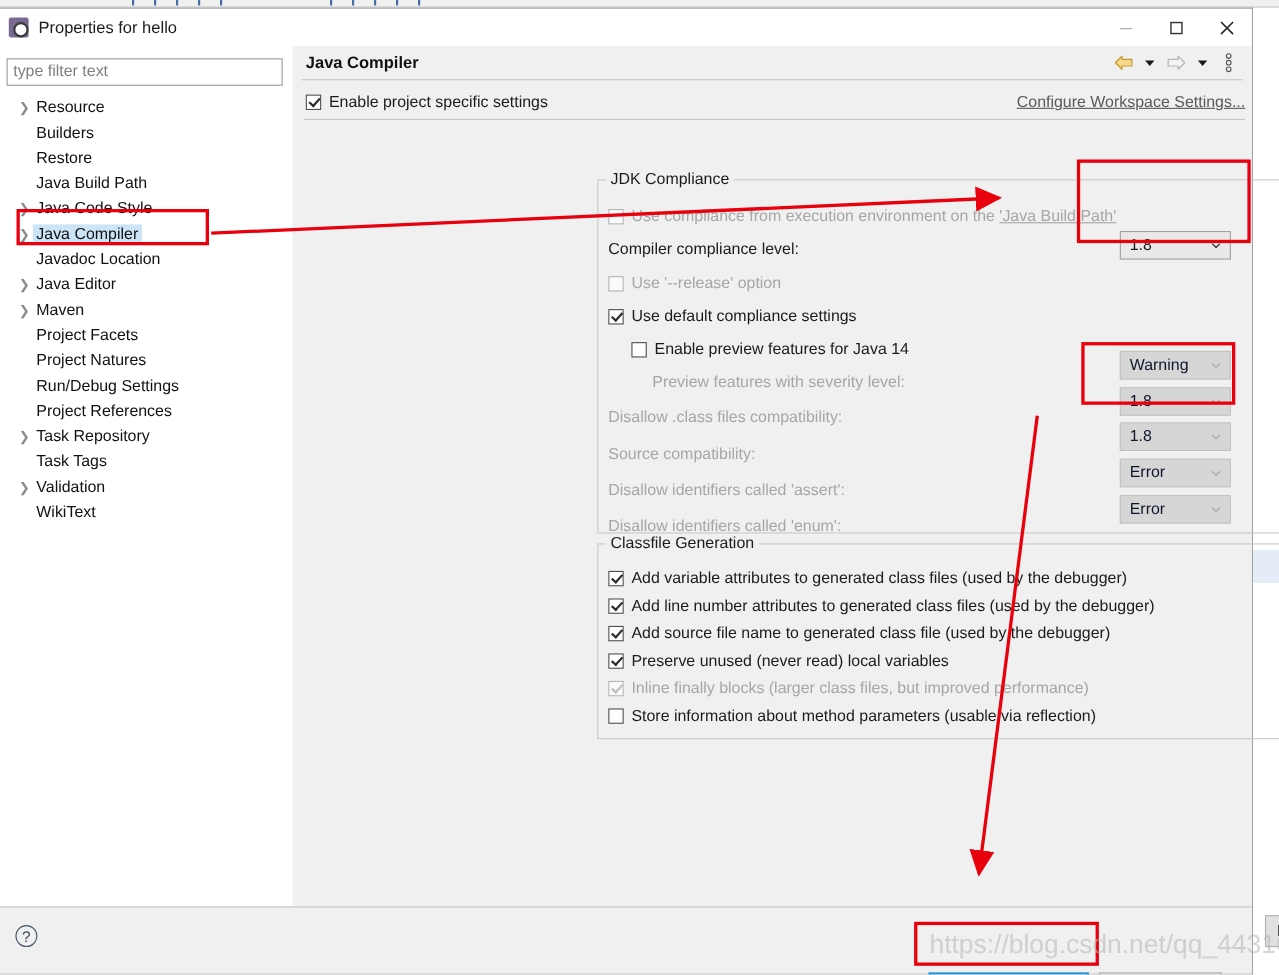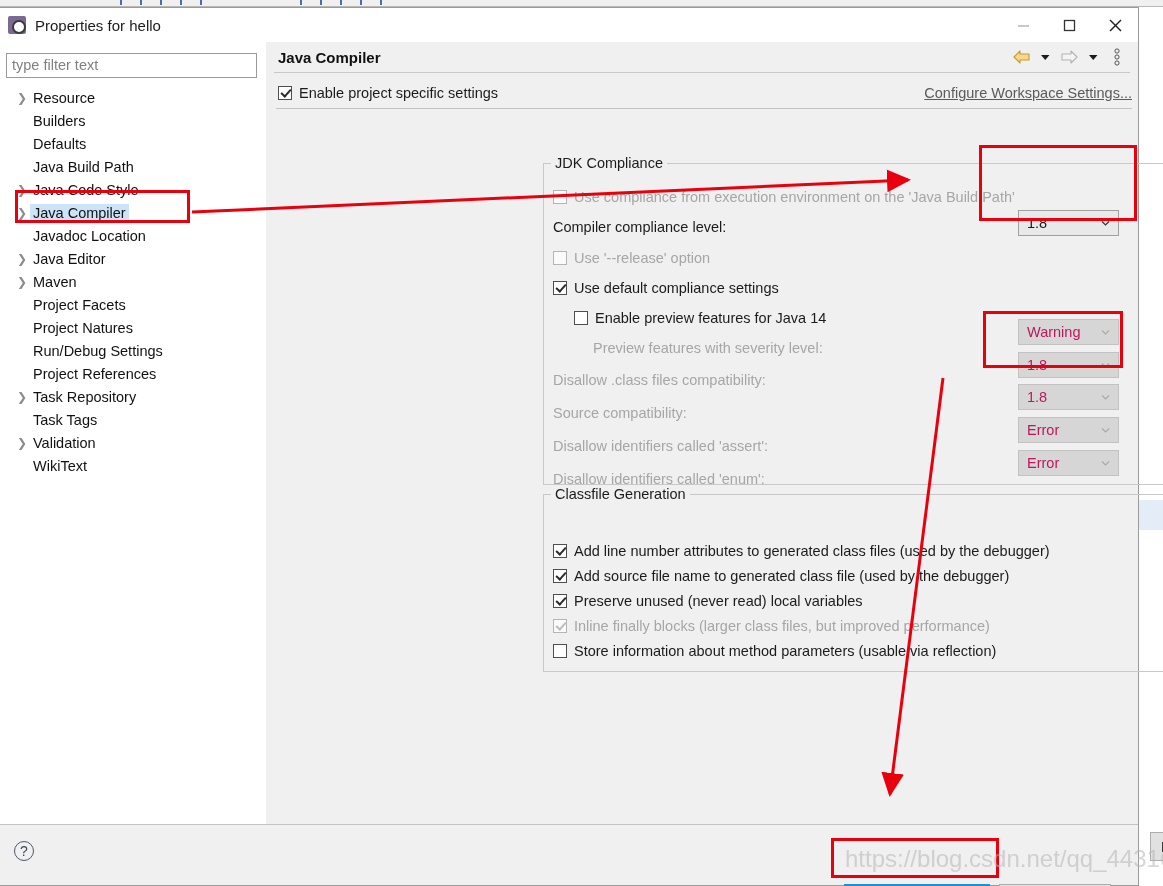--- a/index.html
+++ b/index.html
@@ -136,21 +136,21 @@
   }
   .cb.disabled { border-color: #b5b5b5; background: #fafafa; }
   .cb.checked::after {
     content: ""; position: absolute; left: 4px; top: 0px;
     width: 4px; height: 8px; border: solid #2b2b2b;
     border-width: 0 2px 2px 0; transform: rotate(42deg);
   }
   .cb.checked.disabled::after { border-color: #bdbdbd; }
   .cb-label { font-size: 14.5px; color: #1b1b1b; white-space: nowrap; }
   .cb-label.dis { color: #a6a6a6; }
-  .cb-label .ul { }
+  .cb-label .ul { text-decoration: underline; }
 
   
   .group {
     position: absolute;
     border: 1px solid #c8c8c8;
   }
   .group-title {
     position: absolute; top: -9px; left: 7px;
     background: #f0f0f0; padding: 0 4px;
     font-size: 14.5px; color: #1b1b1b; white-space: nowrap;
@@ -164,21 +164,21 @@
   .lbl { font-size: 14.5px; color: #1b1b1b; white-space: nowrap; }
   .lbl.dis { color: #a6a6a6; }
 
   
   .combo {
     position: absolute; height: 26px; width: 101px;
     border: 1px solid #a0a0a0; background: #e9e9e9;
     display: flex; align-items: center; padding-left: 8px;
     font-size: 14.5px; color: #1b1b1b;
   }
-  .combo.disabled { background: #d6d6d6; border-color: #c2c2c2; color: #be185d; }
+  .combo.disabled { background: #d6d6d6; border-color: #c2c2c2; color: #0f172a; }
   .combo .caret {
     position: absolute; right: 8px; top: 50%; transform: translateY(-50%);
     width: 9px; height: 9px;
   }
   .btn {
     position: absolute;
     height: 29px; border: 1px solid #adadad; background: #e1e1e1;
     font-size: 14.5px; color: #111;
     display: flex; align-items: center; justify-content: center;
     font-family: "Liberation Sans", sans-serif;
@@ -276,21 +276,21 @@
           <div class="tree-item">
             <span class="tree-arrow">❯</span>
             <span class="tree-label">Resource</span>
           </div>
           <div class="tree-item">
             <span class="tree-arrow hidden">❯</span>
             <span class="tree-label">Builders</span>
           </div>
           <div class="tree-item">
             <span class="tree-arrow hidden">❯</span>
-            <span class="tree-label">Defaults</span>
+            <span class="tree-label">Restore</span>
           </div>
           <div class="tree-item">
             <span class="tree-arrow hidden">❯</span>
             <span class="tree-label">Java Build Path</span>
           </div>
           <div class="tree-item">
             <span class="tree-arrow">❯</span>
             <span class="tree-label">Java Code Style</span>
           </div>
           <div class="tree-item selected">
@@ -464,20 +464,24 @@
         <div class="combo disabled" style="left:752px; top:408px">
           <span>Error</span>
           <svg class="caret" viewBox="0 0 9 9">
               <path d="M1 3 L4.5 6.5 L8 3" fill="none" stroke="#aaa" stroke-width="1.2"></path>
             </svg>
         </div>
 
         <div class="group" id="classfile-group">
           <span class="group-title">Classfile Generation</span>
 
+          <div class="row" style="top:20px">
+            <span class="cb checked"></span>
+            <span class="cb-label">Add variable attributes to generated class files (used by the debugger)</span>
+          </div>
           <div class="row" style="top:45px">
             <span class="cb checked"></span>
             <span class="cb-label">Add line number attributes to generated class files (used by the debugger)</span>
           </div>
           <div class="row" style="top:70px">
             <span class="cb checked"></span>
             <span class="cb-label">Add source file name to generated class file (used by the debugger)</span>
           </div>
           <div class="row" style="top:95px">
             <span class="cb checked"></span>

